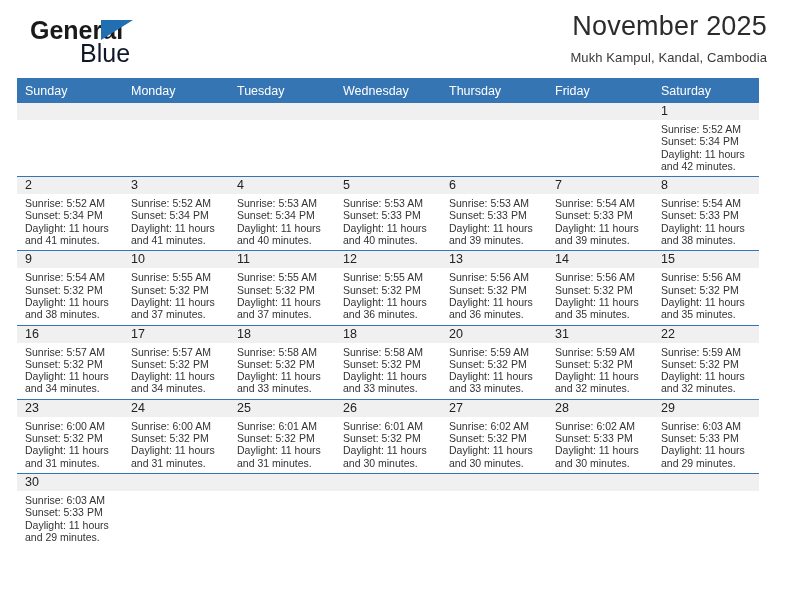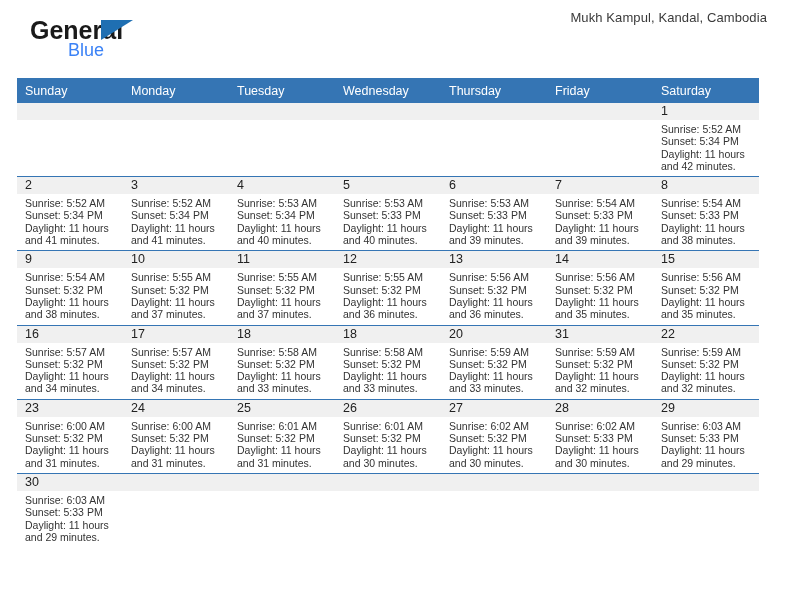--- a/index.html
+++ b/index.html
@@ -44,25 +44,25 @@
     position: absolute;
     left: 71px;
     top: 2px;
     width: 0;
     height: 0;
     border-left: 32px solid #1f6fb2;
     border-bottom: 20px solid transparent;
   }
   .brand-blue {
     position: absolute;
-    left: 38px;
+    left: 50px;
     top: 23px;
-    font-size: 18px;
+    font-size: 25px;
     font-weight: 400;
-    color: #3b82f6;
+    color: #0f172a;
     line-height: 1;
     font-family: "Liberation Sans", sans-serif;
   }
   .title-block {
     position: absolute;
     right: 0;
     top: 0;
     text-align: right;
   }
   .cal-title {
@@ -128,20 +128,21 @@
 </head>
 <body>
 
 <div class="page-header">
   <div class="brand">
     <span class="brand-general">General</span>
     <span class="brand-triangle"></span>
     <span class="brand-blue">Blue</span>
   </div>
   <div class="title-block">
+    <div class="cal-title">November 2025</div>
     <div class="cal-subtitle">Mukh Kampul, Kandal, Cambodia</div>
   </div>
 </div>
 
 <table class="calendar">
   <thead>
     <tr id="weekday-row">
         <th>Sunday</th>
         <th>Monday</th>
         <th>Tuesday</th>

